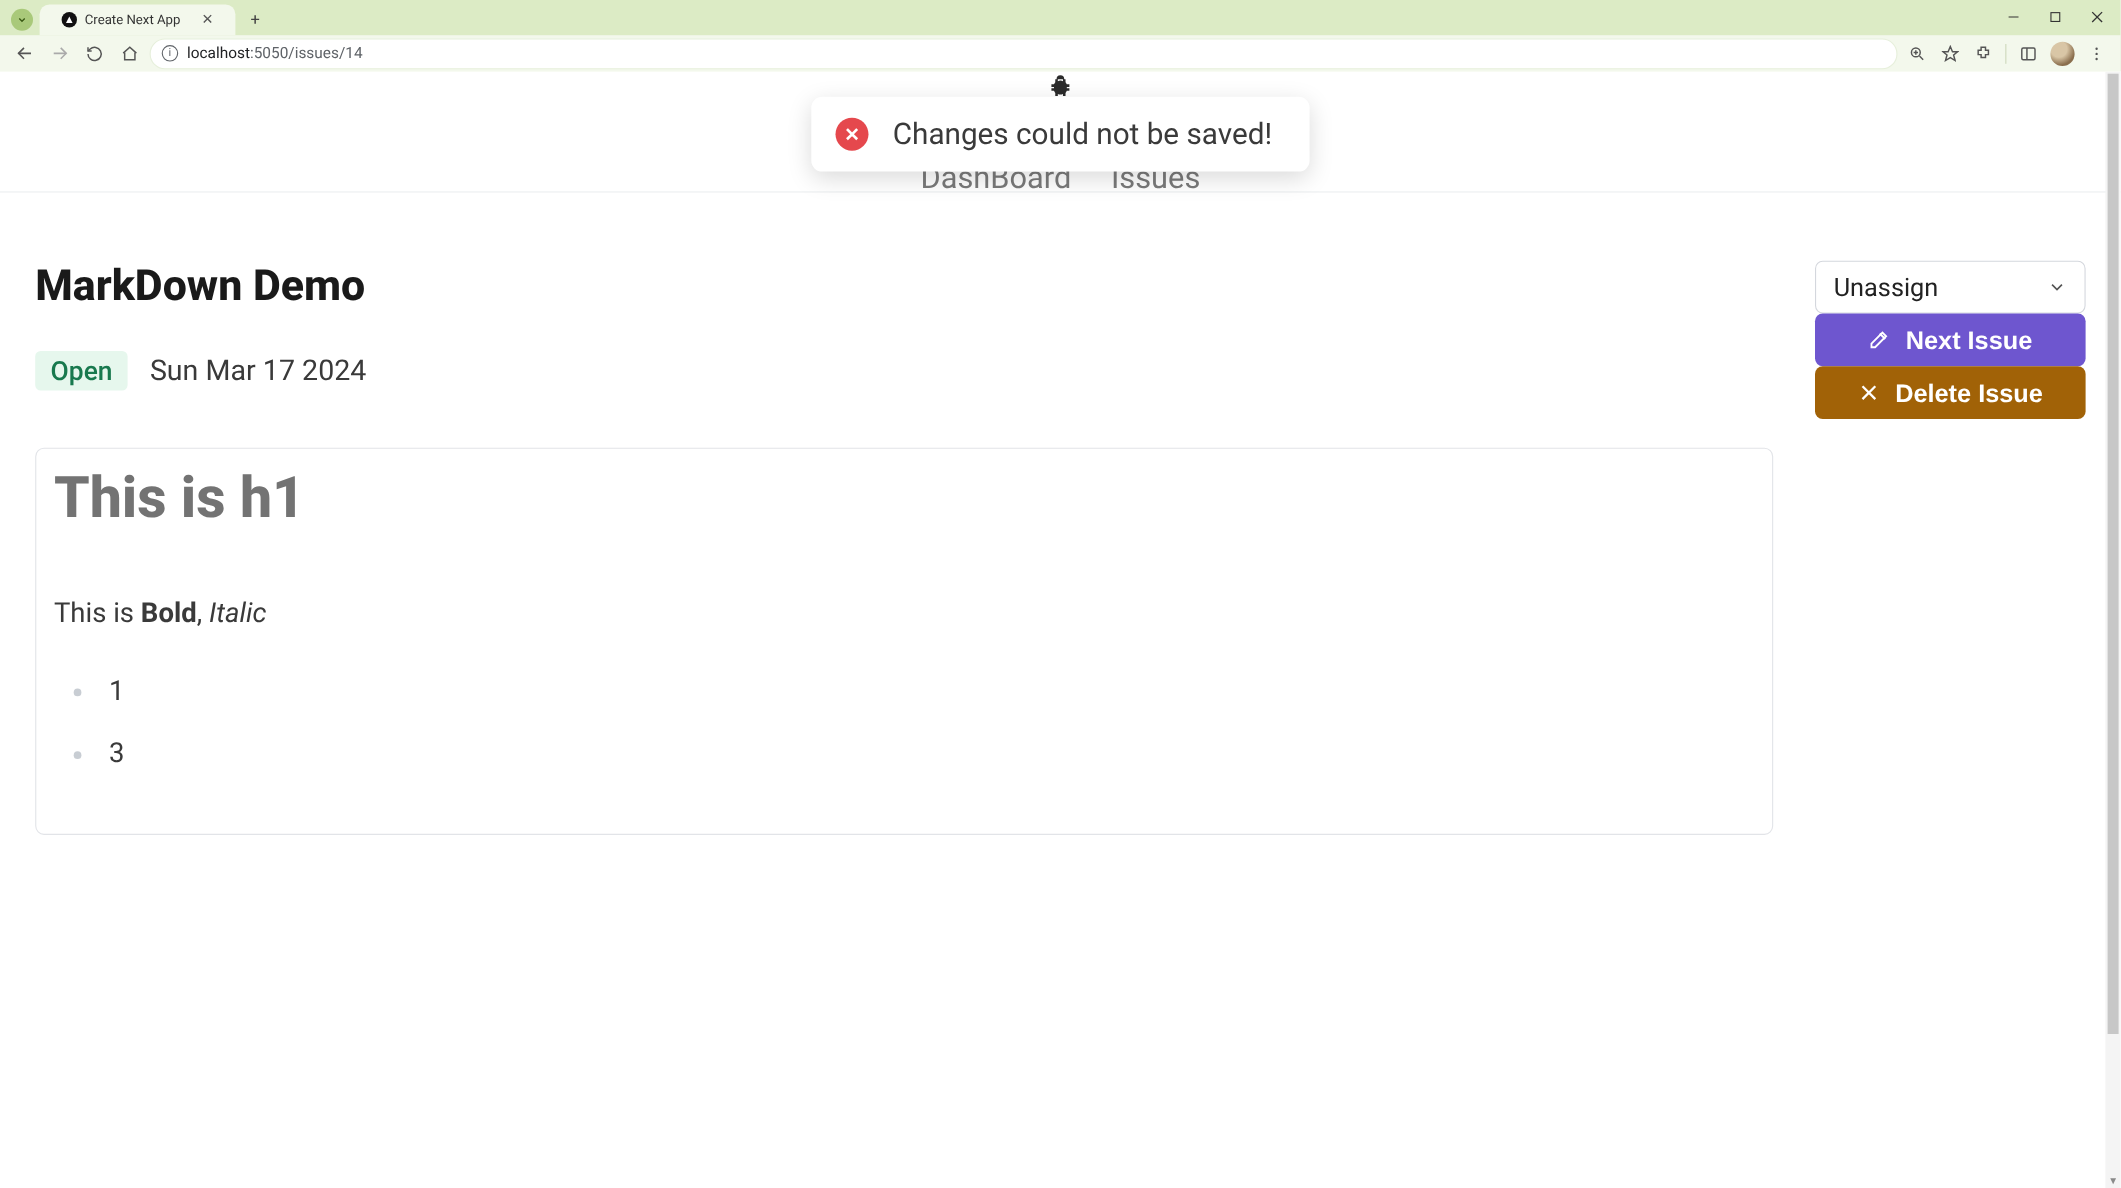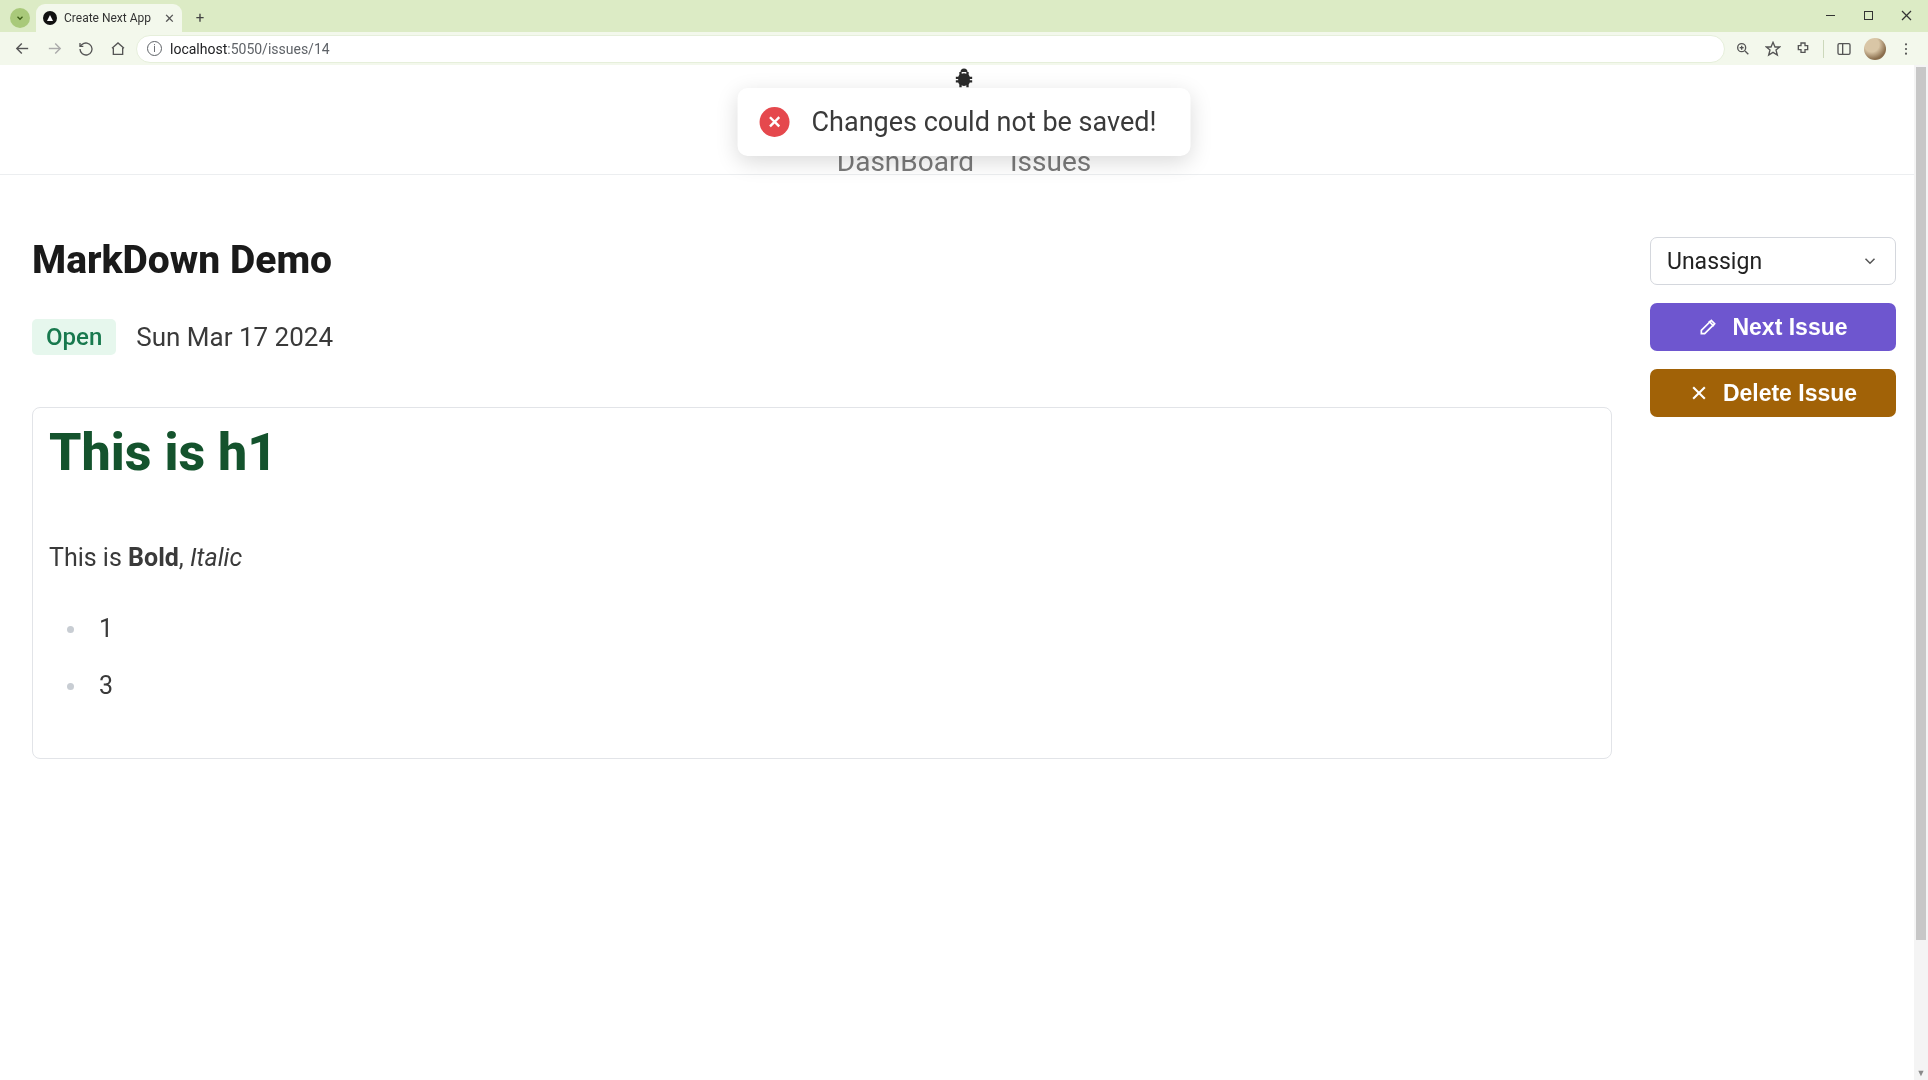--- a/index.html
+++ b/index.html
@@ -29,24 +29,24 @@
     width: 20px; height: 20px; border-radius: 50%;
     background: #a9c97a;
     margin: 0 6px 4px 4px;
     display:flex;align-items:center;justify-content:center;
     color:#3a5a14;
   }
   .tab {
     background: #f3f8ec;
     border-radius: 9px 9px 0 0;
     height: 28px;
-    width: 146px;
+    width: 178px;
     display: flex;
     align-items: center;
-    padding: 0 7px;
+    padding: 0 20px;
     gap: 7px;
     font-size: 12px;
     color: #333;
     position: relative;
   }
   .tab .favicon {
     width: 14px; height: 14px;
     border-radius: 50%;
     background: #111;
     display:flex;align-items:center;justify-content:center;
@@ -181,35 +181,35 @@
     color:#fff;font-weight:700;font-size:17px;
   }
 
   
   .page-body{
     display:flex;
     padding: 62px 32px 0 32px;
     gap: 38px;
   }
   .main-col{flex:1;min-width:0;}
-  .side-col{width:246px;flex-shrink:0;display:flex;flex-direction:column;gap:18px;}
+  .side-col{width:246px;flex-shrink:0;display:flex;flex-direction:column;}
 
   .issue-title{font-size:39px;font-weight:800;margin:0 0 36px 0;color:#1a1a1a;}
   .meta-row{display:flex;align-items:center;gap:20px;margin-bottom:52px;}
   .badge-open{
     background:#e6f7ed;color:#18794e;font-weight:500;font-size:24px;
     padding:4px 14px;border-radius:5px;
   }
   .issue-date{font-size:26px;color:#3a3a3a;}
 
   .prose-card{
     border:1px solid #e2e4e8;border-radius:8px;
     padding: 0 16px 30px 16px;
   }
-  .prose-card h1{font-size:52px;font-weight:800;margin:14px 0 60px 0;color:#14532d;}
+  .prose-card h1{font-size:52px;font-weight:800;margin:14px 0 60px 0;color:#737373;}
   .prose-card h2{font-size:35px;font-weight:800;margin:0 0 42px 0;color:#1a1a1a;}
   .prose-card p{font-size:25px;margin:0 0 42px 0;color:#3a3a3a;}
   .prose-card ul{list-style:none;padding:0 0 0 18px;margin:0;}
   .prose-card li{
     font-size:25px;color:#3a3a3a;margin:0 0 28px 0;
     position:relative;padding-left:32px;
   }
   .prose-card li::before{
     content:"";position:absolute;left:0;top:12px;width:7px;height:7px;border-radius:50%;
     background:#c8cdd3;

